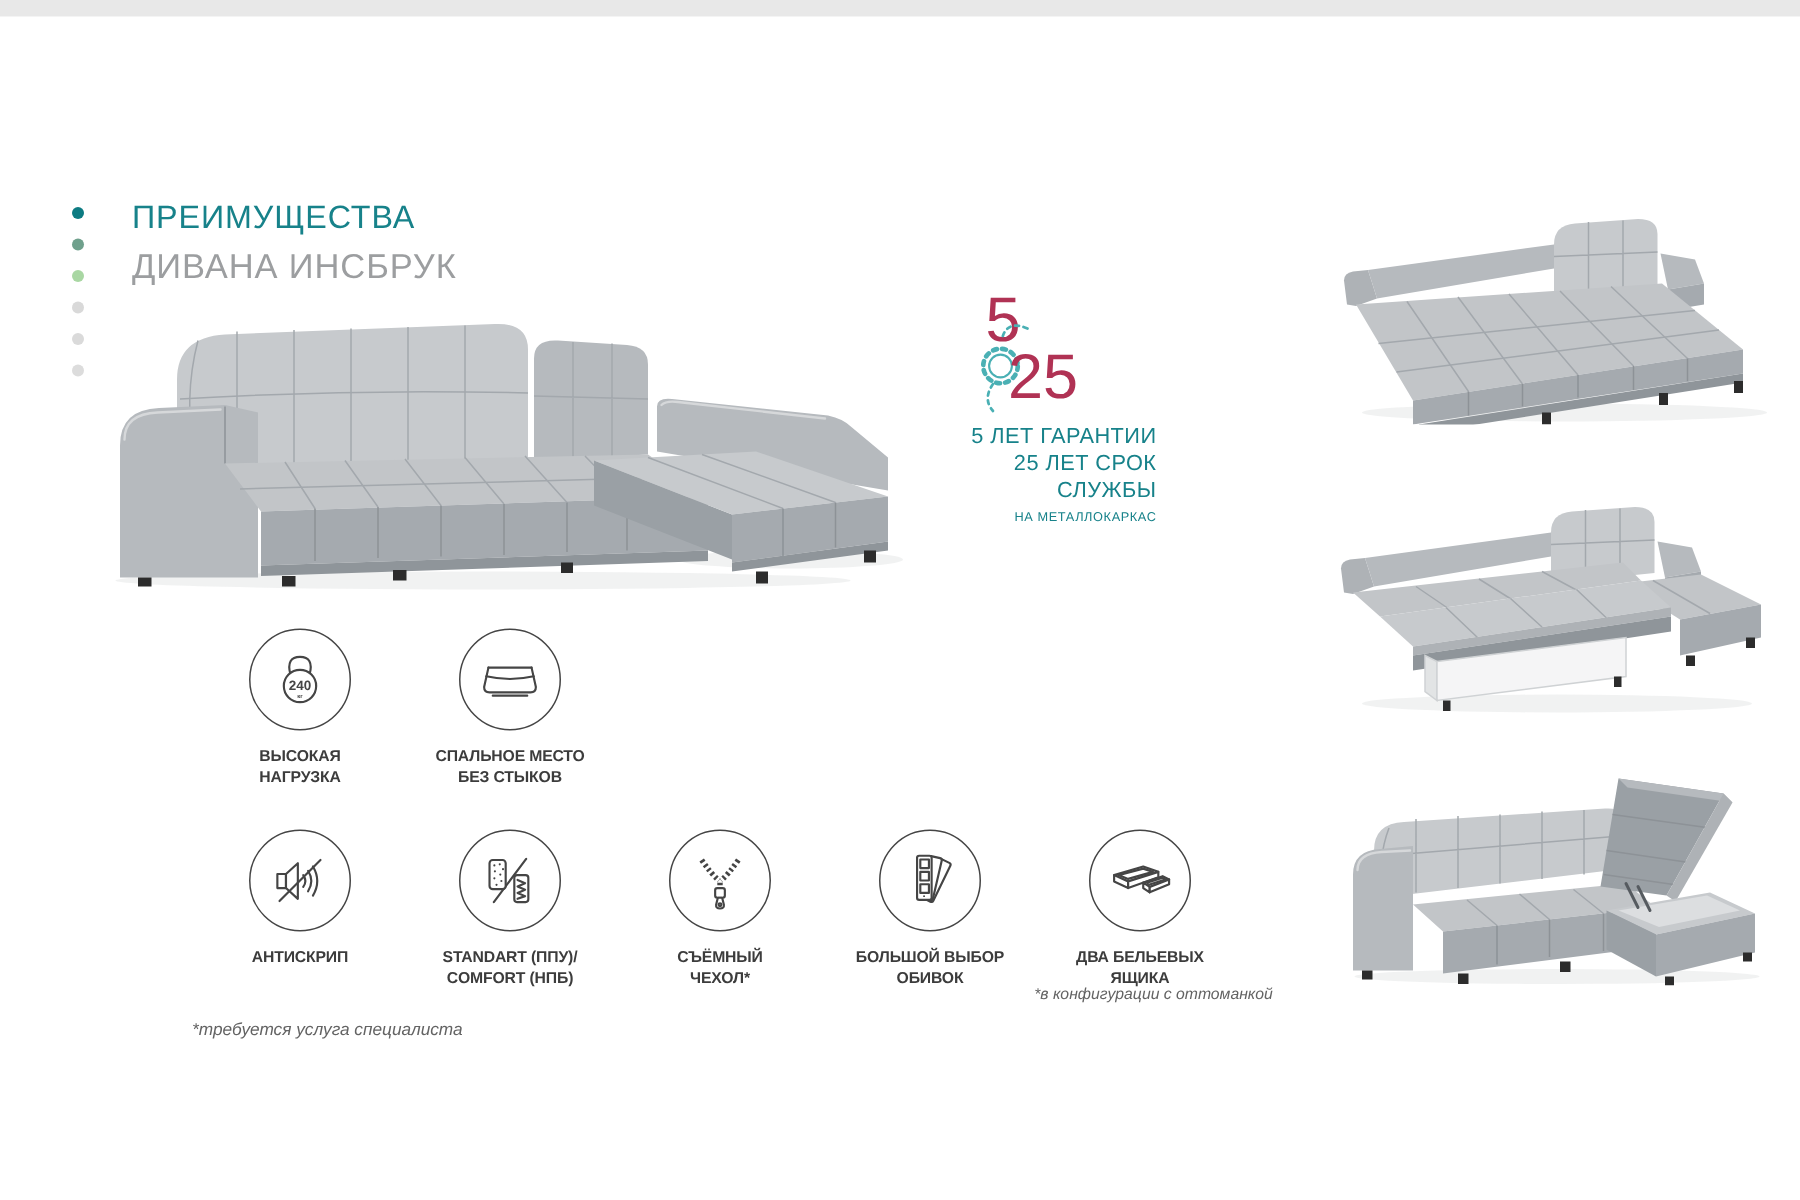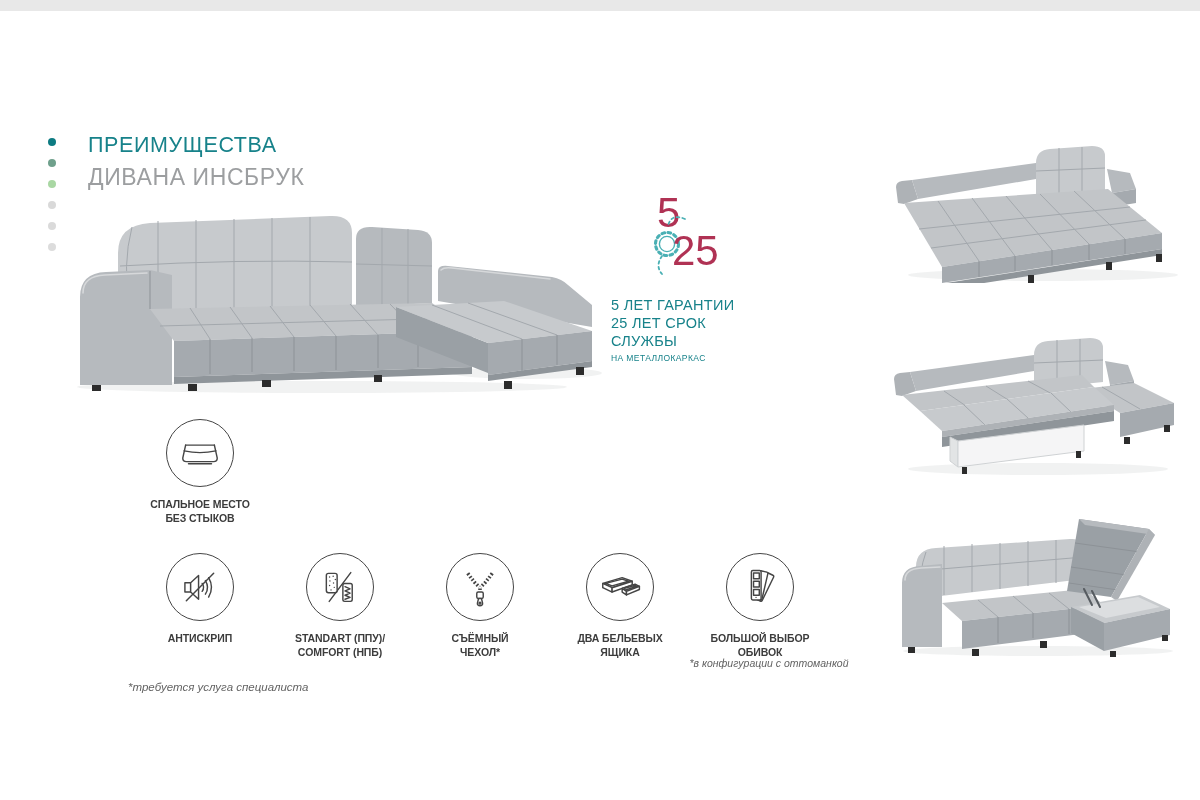--- a/index.html
+++ b/index.html
@@ -22,21 +22,21 @@
   .fig3{left:878px;top:496px;width:310px;height:150px;}
   
   .warranty{position:absolute;left:611px;top:183px;width:160px;}
   .warranty .w5,.warranty .w25{position:absolute;color:var(--crimson);font-size:42px;font-weight:400;line-height:1;}
   .warranty .w5{left:46px;top:-2px;}
   .warranty .w25{left:61px;top:36px;}
   .warranty .gear{position:absolute;left:30px;top:18px;}
   .gear .gt{fill:none;stroke:var(--gear);stroke-width:3.1;stroke-dasharray:2.6 3.5;stroke-linecap:round;}
   .gear .gi{fill:#ffffff;stroke:var(--gear);stroke-width:1.4;}
   .gear .g{fill:none;stroke:var(--gear);stroke-width:1.8;stroke-dasharray:2.6 3.2;stroke-linecap:round;}
-  .wtext{position:absolute;top:102px;left:0;width:100%;text-align:left;color:var(--teal);}
+  .wtext{position:absolute;top:88px;left:0;width:100%;text-align:right;color:var(--teal);}
   .wl1{font-size:14.5px;line-height:18px;letter-spacing:.3px;}
   .wl3{font-size:8.5px;letter-spacing:.4px;margin-top:3px;}
   
   .feat-row{position:absolute;left:130px;width:700px;display:flex;}
   .row1{top:408px;} .row2{top:542px;}
   .feat{width:140px;display:flex;flex-direction:column;align-items:center;}
   .circ{width:68px;height:68px;border:1.8px solid var(--icon-stroke);border-radius:50%;
         display:flex;align-items:center;justify-content:center;box-sizing:border-box;}
   .flabel{margin-top:11px;font-size:10.5px;font-weight:bold;line-height:13.5px;letter-spacing:-.1px;
           color:var(--label-color);text-align:center;white-space:pre-line;}
@@ -226,20 +226,32 @@
       <path class="mech" d="M214,98 L206,82 M222,100 L214,84"></path>
       <rect class="leg" x="232" y="144" width="6" height="6"></rect>
       <rect class="leg" x="284" y="128" width="6" height="6"></rect>
     </svg>
   </figure>
 
   <div class="feat-row row1">
     <div class="feat">
       <div class="circ">
         <svg class="fsvg" viewBox="0 0 64 64" width="46" height="46">
+          <path class="st" d="M23,27 Q19,11 32,11 Q45,11 41,27" stroke-width="3.6"></path>
+          <circle class="stf" cx="32" cy="38" r="15"></circle>
+          <text class="ktxt" x="32" y="42">240</text>
+          <text class="ktxt2" x="32" y="49.5">кг</text>
+        </svg>
+      </div>
+      <div class="flabel">ВЫСОКАЯ
+НАГРУЗКА</div>
+    </div>
+    <div class="feat">
+      <div class="circ">
+        <svg class="fsvg" viewBox="0 0 64 64" width="46" height="46">
           <path class="st" d="M12,21 H52"></path>
           <path class="st" d="M12,21 L8,39 Q8,44 13,44 H51 Q56,44 56,39 L52,21"></path>
           <path class="st" d="M10,29 Q32,34 54,29"></path>
           <path class="st" d="M16,47 H48"></path>
         </svg>
       </div>
       <div class="flabel">СПАЛЬНОЕ МЕСТО
 БЕЗ СТЫКОВ</div>
     </div>
   </div>
@@ -290,50 +302,50 @@
           <path class="stf" d="M30,48 h4 l1.6,6.5 q0.4,3.5 -3.6,3.5 q-4,0 -3.6,-3.5 Z"></path>
           <circle class="st" cx="32" cy="54.5" r="1.3" stroke-width="1.2"></circle>
         </svg>
       </div>
       <div class="flabel">СЪЁМНЫЙ
 ЧЕХОЛ*</div>
     </div>
     <div class="feat">
       <div class="circ">
         <svg class="fsvg" viewBox="0 0 64 64" width="46" height="46">
-          <polygon class="stf" points="8,27 35,19 49,24 21,33"></polygon>
-          <polygon class="st" points="12,27 35,21 44,24 21,30.5" stroke-width="1.2"></polygon>
-          <polygon class="stf" points="8,27 21,33 21,39 8,33"></polygon>
-          <polygon class="stf" points="21,33 49,24 49,29 21,39"></polygon>
-          <polygon class="stf" points="35,34 53,28 59,31 41,38"></polygon>
-          <polygon class="st" points="38.5,34 53,29.5 55.5,31 41,35.8" stroke-width="1.2"></polygon>
-          <polygon class="stf" points="35,34 41,38 41,43 35,39"></polygon>
-          <polygon class="stf" points="41,38 59,31 59,35.5 41,43"></polygon>
-        </svg>
-      </div>
-      <div class="flabel">ДВА БЕЛЬЕВЫХ
-ЯЩИКА</div>
-    </div>
-    <div class="feat">
-      <div class="circ">
-        <svg class="fsvg" viewBox="0 0 64 64" width="46" height="46">
           <g transform="rotate(26 27 49)">
               <rect class="stf" x="23" y="9" width="12" height="40" rx="2"></rect>
             </g>
           <g transform="rotate(13 27 49)">
               <rect class="stf" x="22" y="9" width="12.5" height="40" rx="2"></rect>
             </g>
           <rect class="stf" x="20" y="9" width="13.5" height="41" rx="2"></rect>
           <rect class="st" x="23" y="12.5" width="8" height="8" stroke-width="1.5"></rect>
           <rect class="st" x="23" y="24" width="8" height="8" stroke-width="1.5"></rect>
           <rect class="st" x="23" y="35.5" width="8" height="8" stroke-width="1.5"></rect>
           <circle class="dotf" cx="26.5" cy="46.5" r="0.9"></circle>
         </svg>
       </div>
       <div class="flabel">БОЛЬШОЙ ВЫБОР
 ОБИВОК</div>
     </div>
+    <div class="feat">
+      <div class="circ">
+        <svg class="fsvg" viewBox="0 0 64 64" width="46" height="46">
+          <polygon class="stf" points="8,27 35,19 49,24 21,33"></polygon>
+          <polygon class="st" points="12,27 35,21 44,24 21,30.5" stroke-width="1.2"></polygon>
+          <polygon class="stf" points="8,27 21,33 21,39 8,33"></polygon>
+          <polygon class="stf" points="21,33 49,24 49,29 21,39"></polygon>
+          <polygon class="stf" points="35,34 53,28 59,31 41,38"></polygon>
+          <polygon class="st" points="38.5,34 53,29.5 55.5,31 41,35.8" stroke-width="1.2"></polygon>
+          <polygon class="stf" points="35,34 41,38 41,43 35,39"></polygon>
+          <polygon class="stf" points="41,38 59,31 59,35.5 41,43"></polygon>
+        </svg>
+      </div>
+      <div class="flabel">ДВА БЕЛЬЕВЫХ
+ЯЩИКА</div>
+    </div>
   </div>
 
   <div class="fn-ottoman">*в конфигурации с оттоманкой</div>
   <div class="fn-spec">*требуется услуга специалиста</div>
 
 </div>
 
 </body></html>

